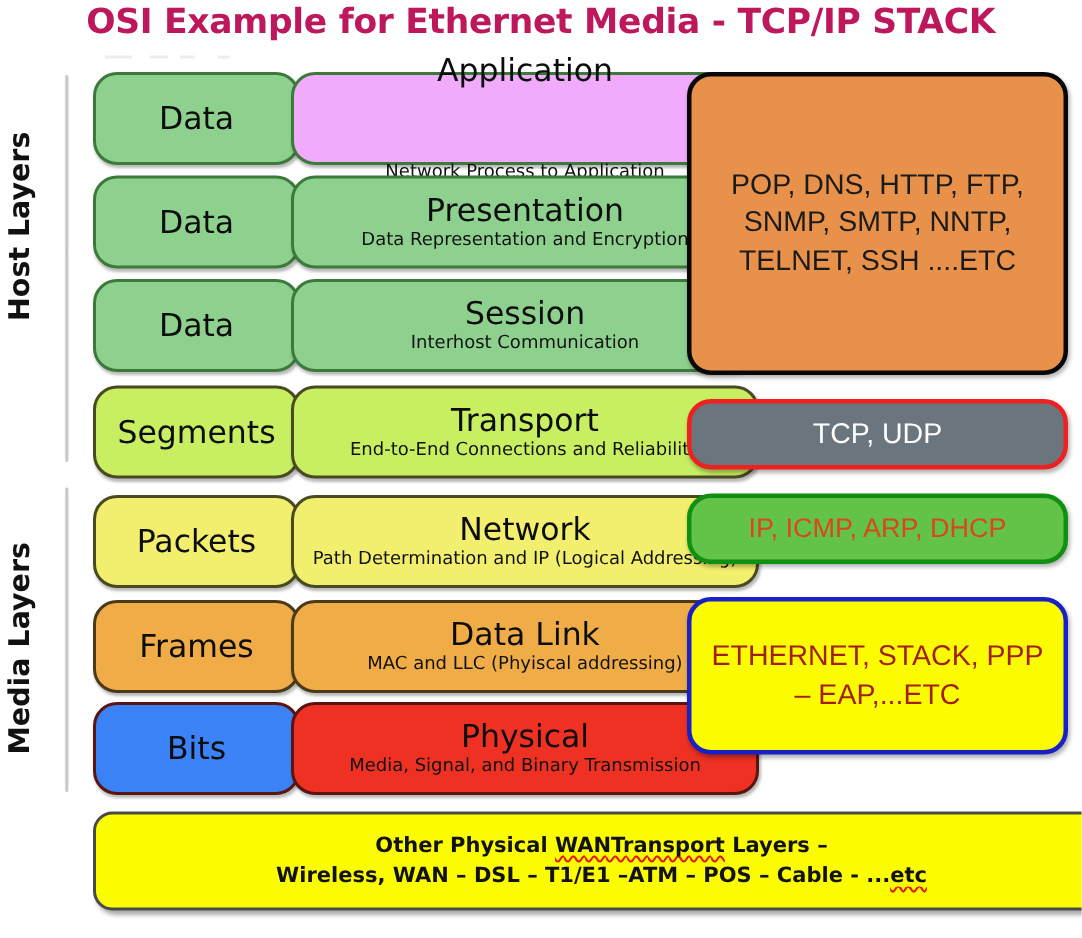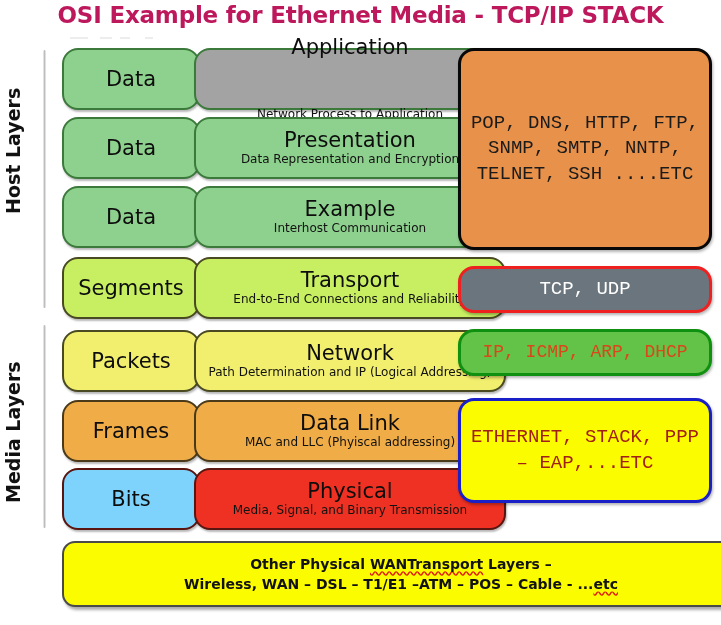--- a/index.html
+++ b/index.html
@@ -117,21 +117,21 @@
     width: 254px;
     box-sizing: border-box;
     border-radius: 16px;
     display: flex;
     align-items: center;
     justify-content: center;
     text-align: center;
     box-shadow: 1px 2px 3px rgba(0,0,0,0.3);
   }
   .proto .proto-text {
-    font-family: Liberation Mono, monospace;
+    font-family: Liberation Sans, sans-serif;
     line-height: 1.32;
     padding: 0 8px;
   }
 
   #proto-app {
     top: 48px; height: 202px;
     background: #e8914a;
     border: 3px solid #080808;
   }
   #proto-app .proto-text { font-size: 19px; color: #1b1b1b; }
@@ -214,42 +214,42 @@
   <div id="media-rule" class="group-rule"></div>
 
   <div id="host-label" class="group-label">Host Layers</div>
 
   <div id="media-label" class="group-label">Media Layers</div>
 
   <div class="row" style="top:48px;">
     <div class="pdu" style="background: rgb(142, 209, 142); border-color: rgb(60, 122, 60);">
       <span class="pdu-text">Data</span>
     </div>
-    <div class="layer" style="background: #a3a3a3; border-color: rgb(60, 122, 60); gap: 48px;">
+    <div class="layer" style="background: #f0abfc; border-color: rgb(60, 122, 60); gap: 48px;">
       <span class="layer-name">Application</span>
       <span class="layer-desc">Network Process to Application</span>
     </div>
   </div>
 
   <div class="row" style="top:117px;">
     <div class="pdu" style="background: rgb(142, 209, 142); border-color: rgb(60, 122, 60);">
       <span class="pdu-text">Data</span>
     </div>
     <div class="layer" style="background: rgb(142, 209, 142); border-color: rgb(60, 122, 60);">
       <span class="layer-name">Presentation</span>
       <span class="layer-desc">Data Representation and Encryption</span>
     </div>
   </div>
 
   <div class="row" style="top:186px;">
     <div class="pdu" style="background: rgb(142, 209, 142); border-color: rgb(60, 122, 60);">
       <span class="pdu-text">Data</span>
     </div>
     <div class="layer" style="background: rgb(142, 209, 142); border-color: rgb(60, 122, 60);">
-      <span class="layer-name">Example</span>
+      <span class="layer-name">Session</span>
       <span class="layer-desc">Interhost Communication</span>
     </div>
   </div>
 
   <div class="row" style="top:257px;">
     <div class="pdu" style="background: rgb(200, 239, 98); border-color: rgb(74, 74, 34);">
       <span class="pdu-text">Segments</span>
     </div>
     <div class="layer" style="background: rgb(200, 239, 98); border-color: rgb(74, 74, 34);">
       <span class="layer-name">Transport</span>
@@ -271,21 +271,21 @@
     <div class="pdu" style="background: rgb(240, 172, 70); border-color: rgb(74, 58, 26);">
       <span class="pdu-text">Frames</span>
     </div>
     <div class="layer" style="background: rgb(240, 172, 70); border-color: rgb(74, 58, 26);">
       <span class="layer-name">Data Link</span>
       <span class="layer-desc">MAC and LLC (Phyiscal addressing)</span>
     </div>
   </div>
 
   <div class="row" style="top:468px;">
-    <div class="pdu" style="background: #7dd3fc; border-color: rgb(90, 21, 16);">
+    <div class="pdu" style="background: #3b82f6; border-color: rgb(90, 21, 16);">
       <span class="pdu-text">Bits</span>
     </div>
     <div class="layer" style="background: rgb(238, 49, 34); border-color: rgb(90, 21, 16);">
       <span class="layer-name">Physical</span>
       <span class="layer-desc">Media, Signal, and Binary Transmission</span>
     </div>
   </div>
 
   <div id="proto-app" class="proto">
     <span class="proto-text">POP, DNS, HTTP, FTP, SNMP, SMTP, NNTP, TELNET, SSH ....ETC</span>

